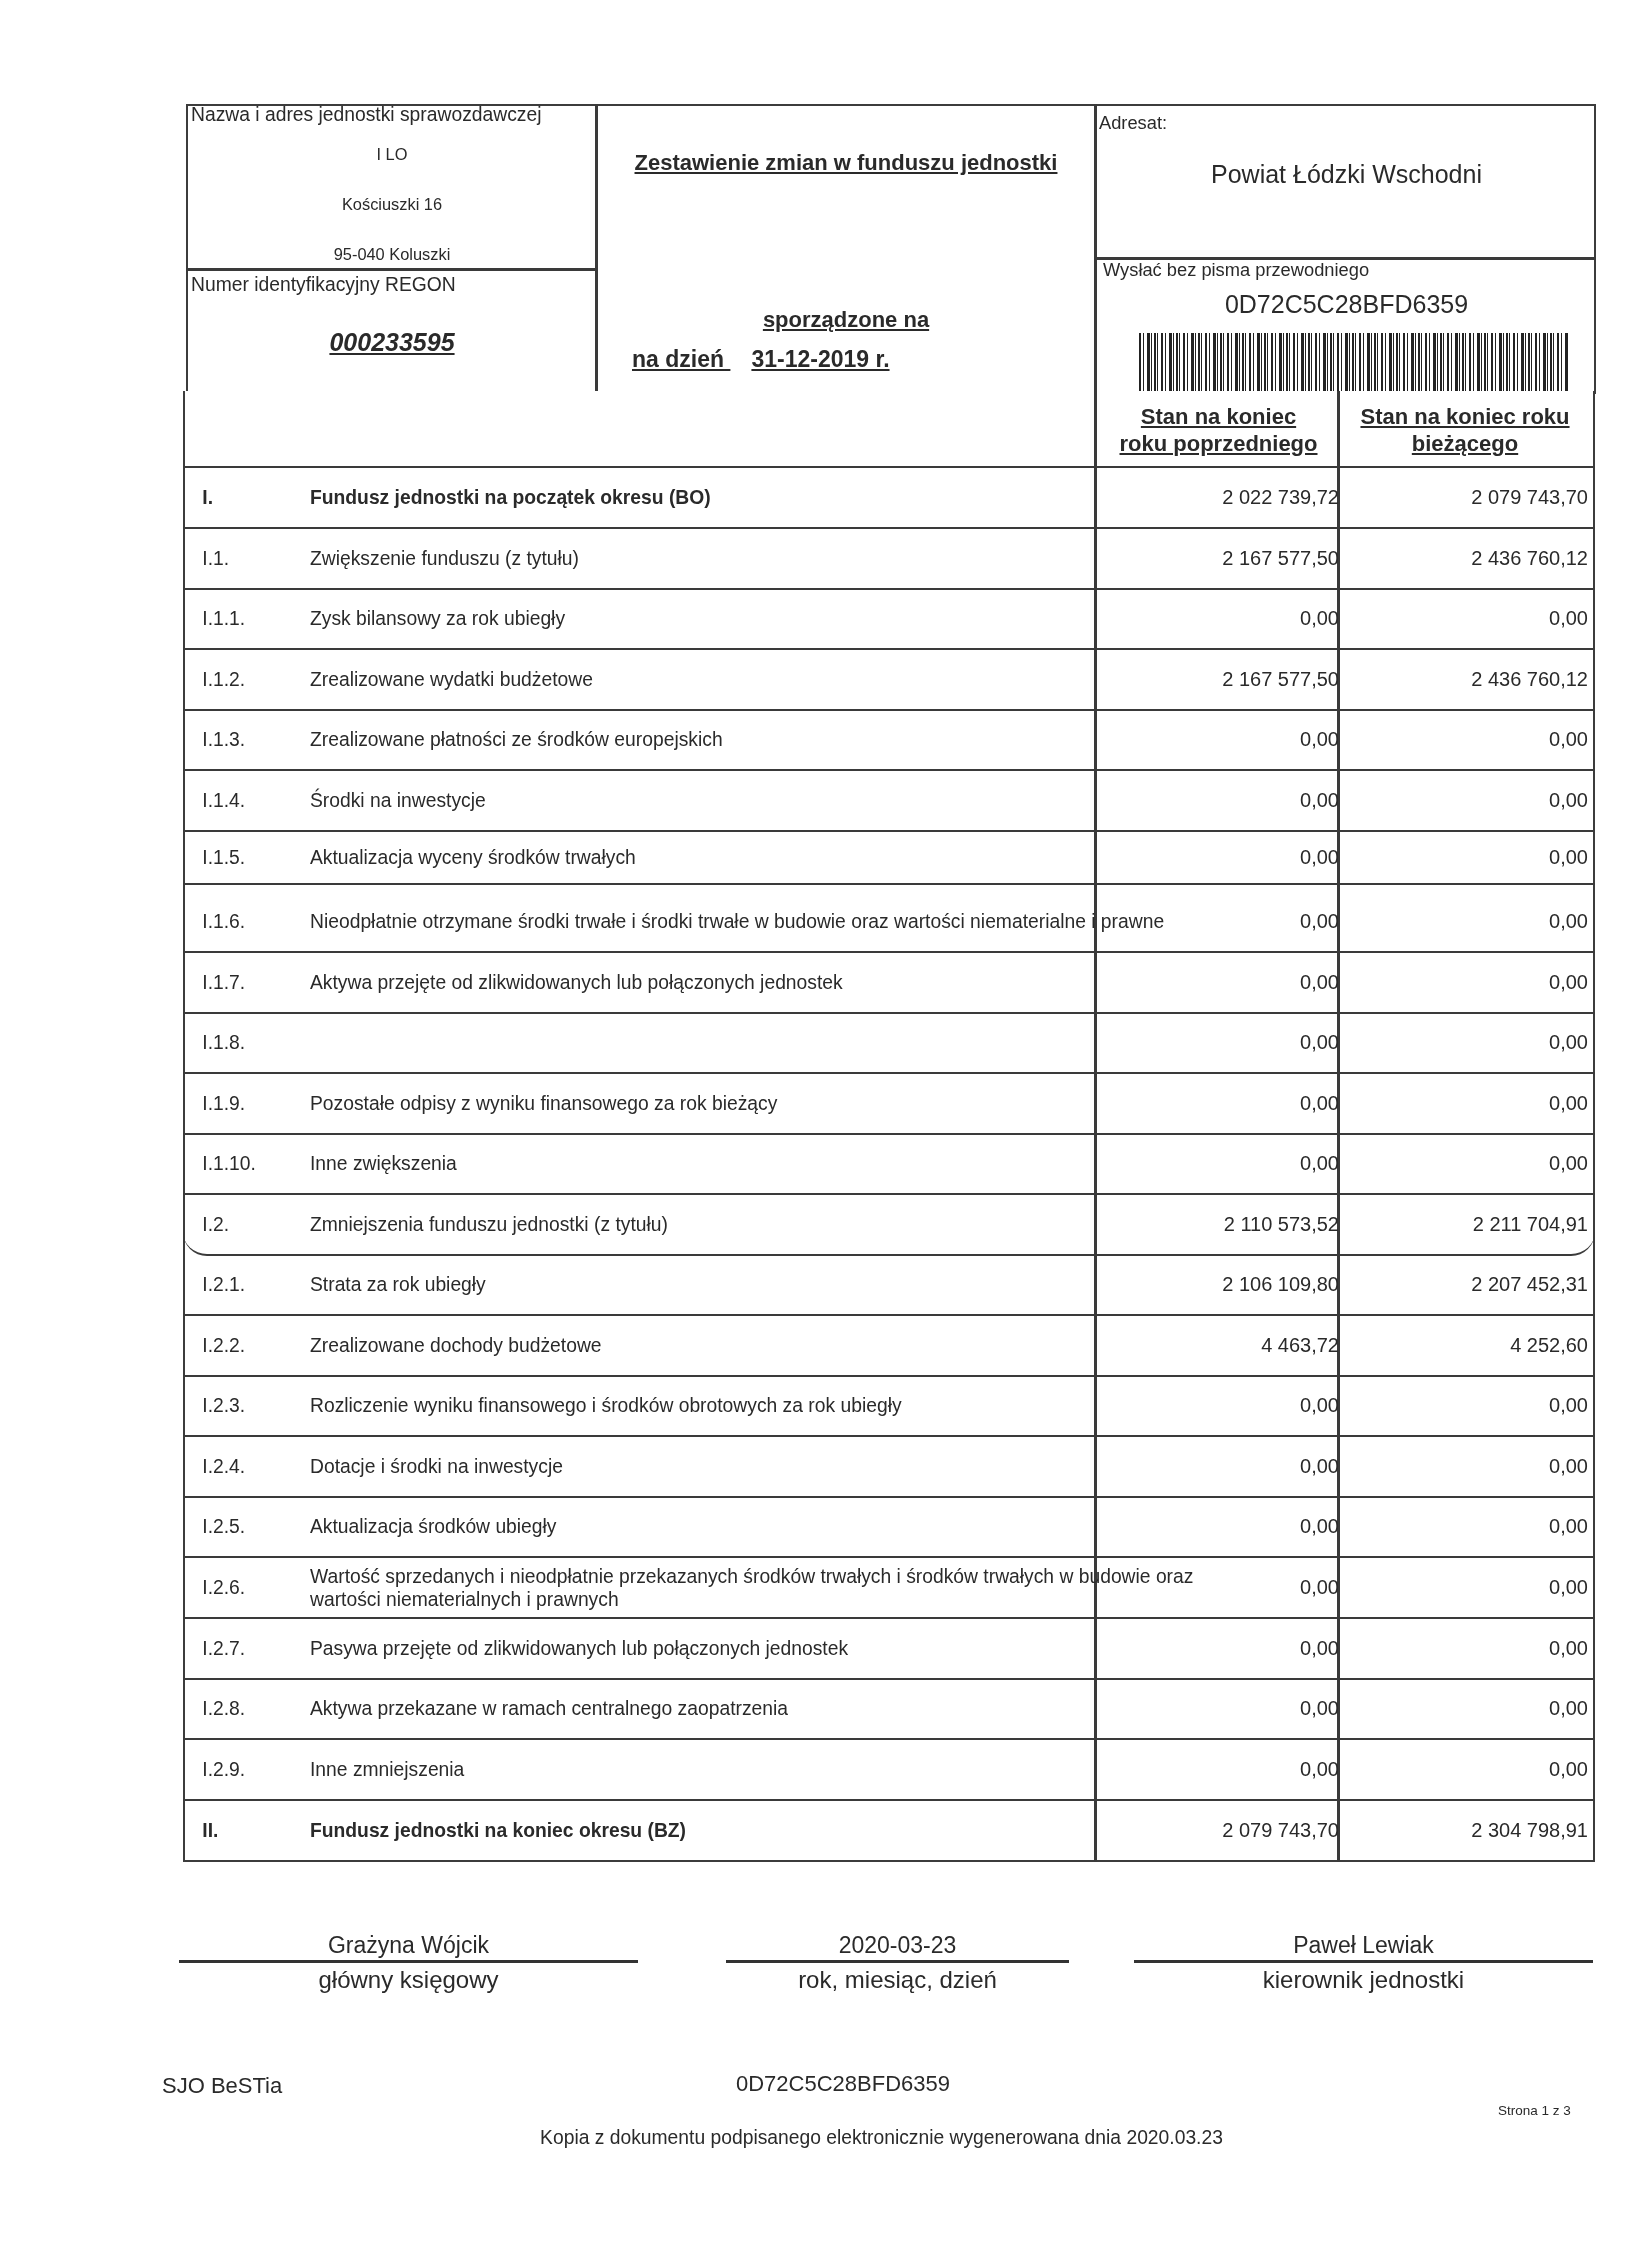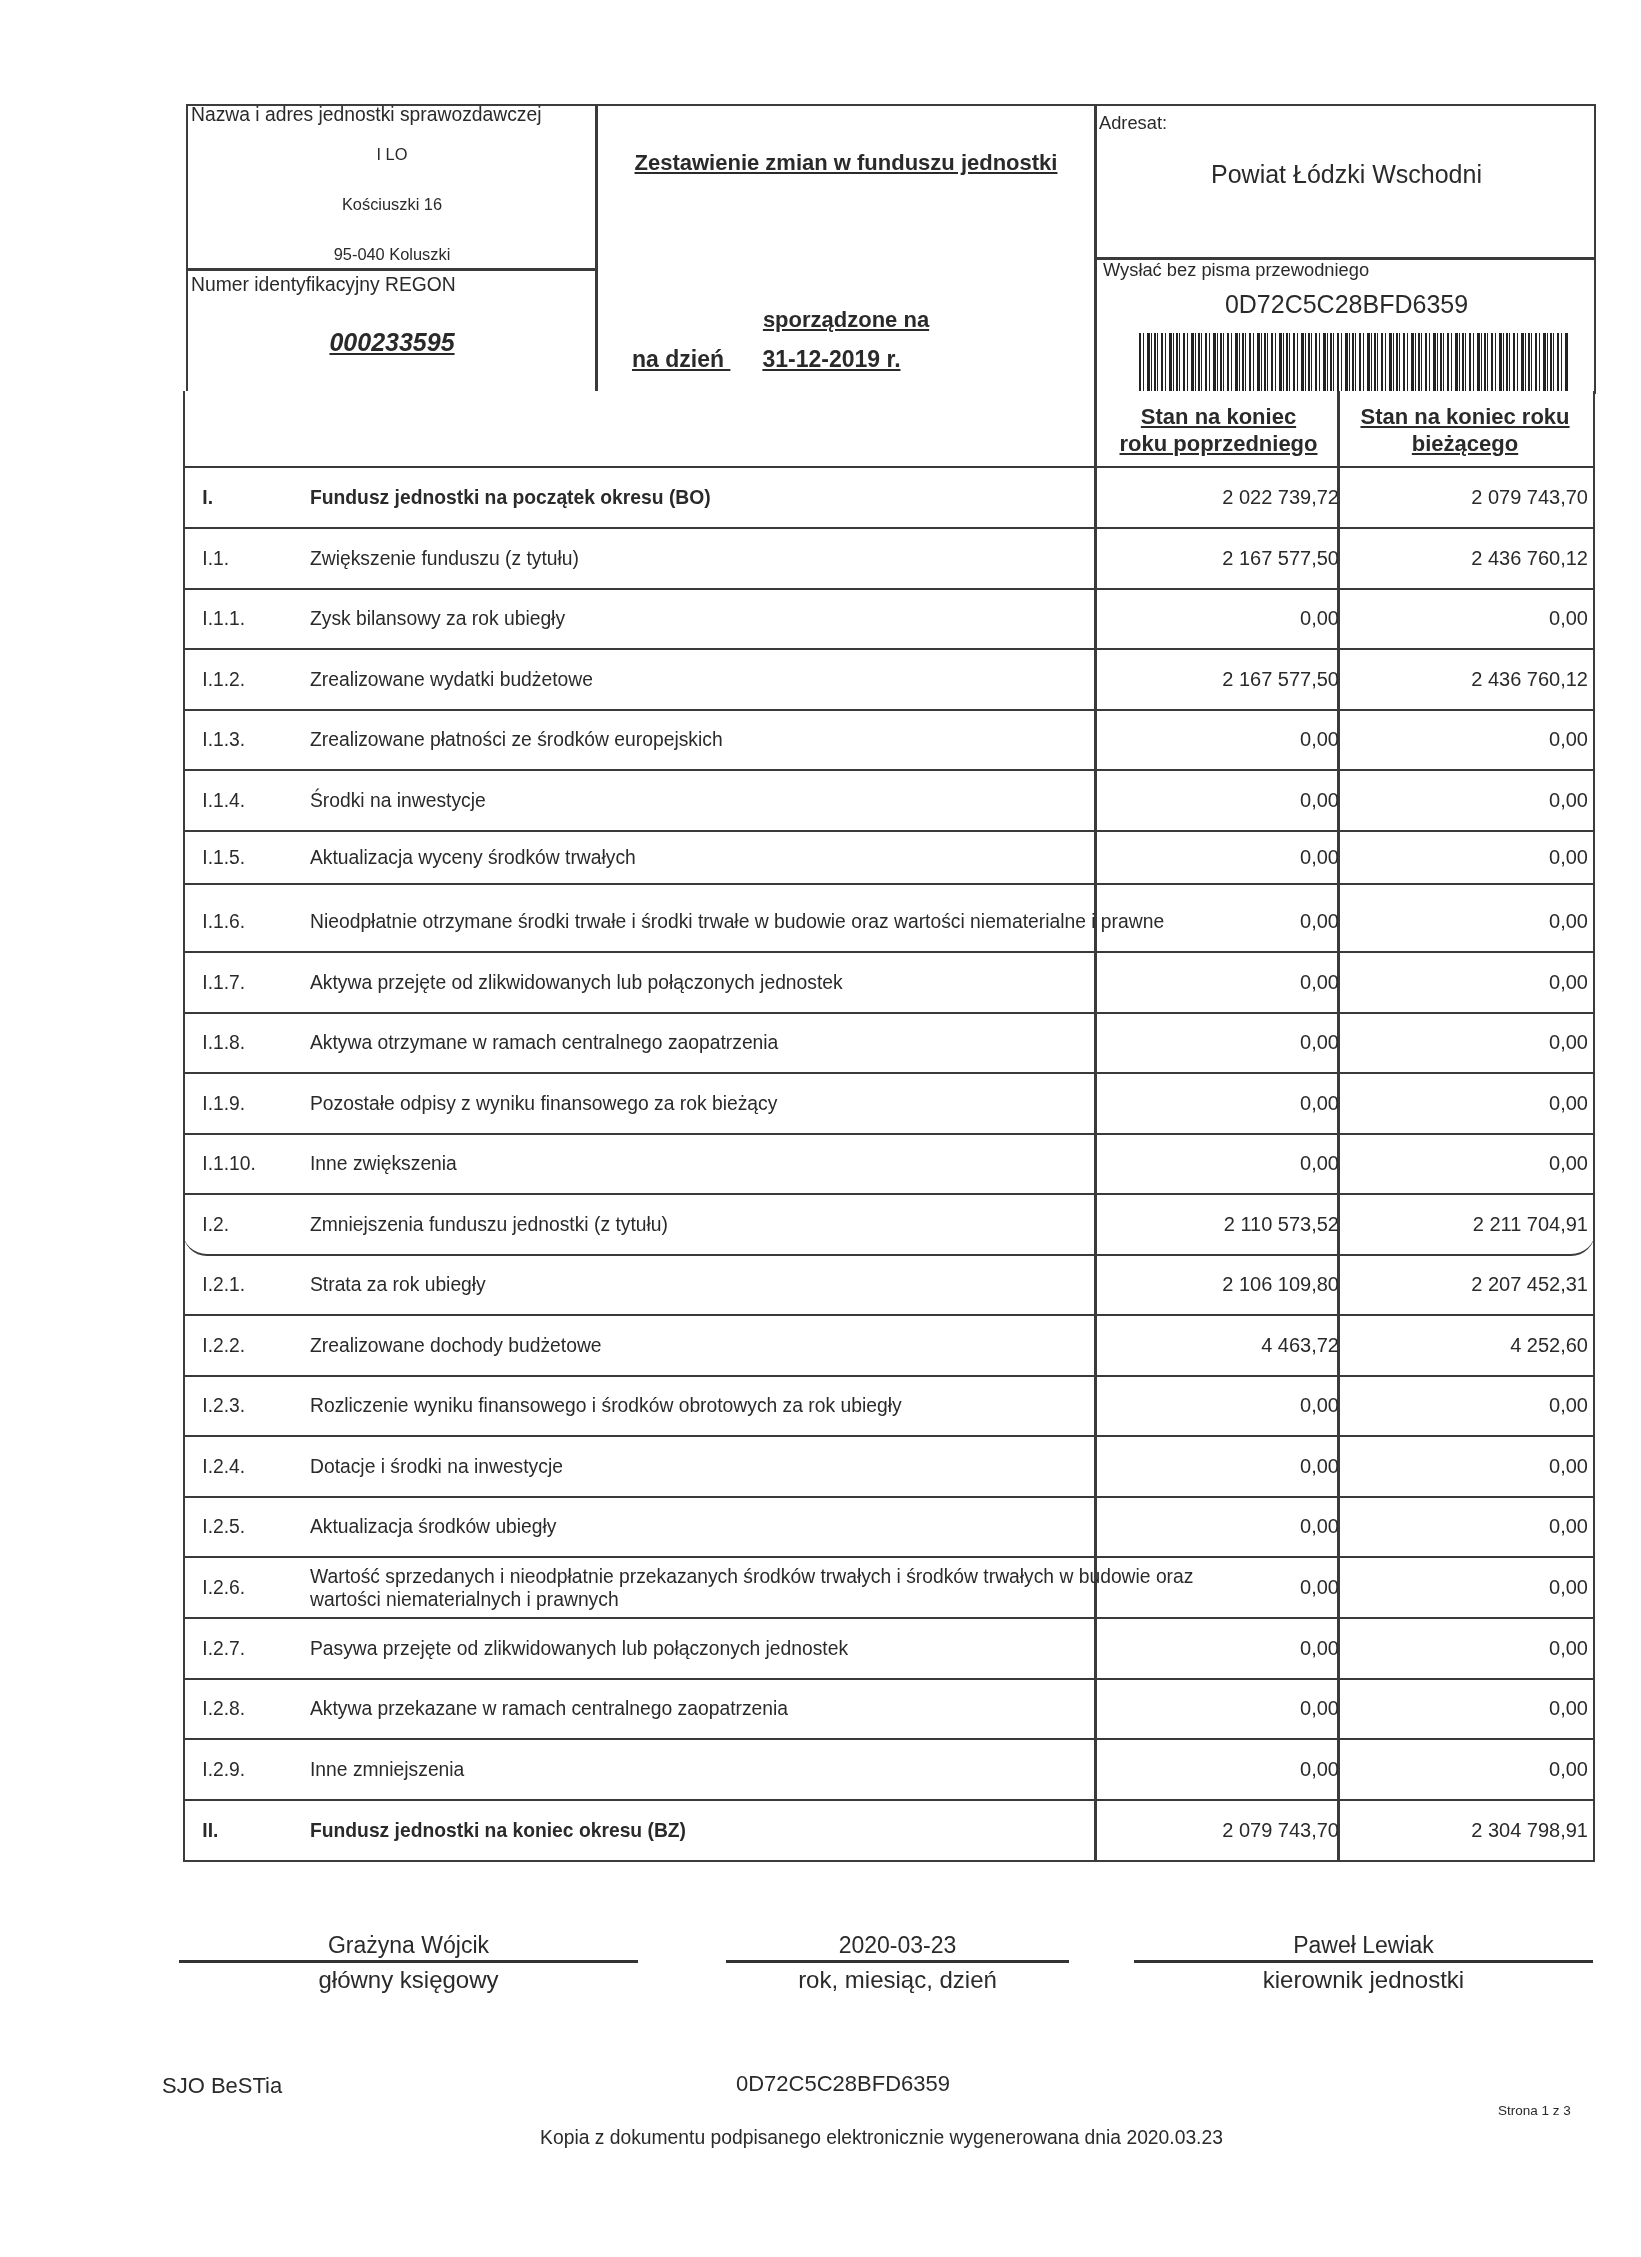--- a/index.html
+++ b/index.html
@@ -45,21 +45,21 @@
 <div class="abs center" style="left:189px; top:145px; width:406px; font-size:16.4px;">I LO</div>
 <div class="abs center" style="left:189px; top:195px; width:406px; font-size:16.4px;">Kościuszki 16</div>
 <div class="abs center" style="left:189px; top:245px; width:406px; font-size:16.4px;">95-040 Koluszki</div>
 <div class="abs lbl" style="left:191px; top:274px;">Numer identyfikacyjny REGON</div>
 <div class="abs center bold" style="left:189px; top:328px; width:406px; font-size:25px; font-style:italic;">000233595</div>
 
 <div class="abs center bold" style="left:598px; top:150px; width:496px; font-size:22px;">Zestawienie zmian w funduszu jednostki</div>
 <div class="abs center bold" style="left:598px; top:307px; width:496px; font-size:22px;">sporządzone na</div>
 <div class="abs bold" style="left:632px; top:346px; font-size:23px;">
   <span>na dzień</span>
-  <span style="margin-left:32px;">31-12-2019 r.</span>
+  <span style="margin-left:21px;">31-12-2019 r.</span>
 </div>
 
 <div class="abs lbl" style="left:1099px; top:112px; font-size:18.3px;">Adresat:</div>
 <div class="abs center" style="left:1097px; top:160px; width:499px; font-size:25px;">Powiat Łódzki Wschodni</div>
 <div class="abs lbl" style="left:1103px; top:259px; font-size:18.3px;">Wysłać bez pisma przewodniego</div>
 <div class="abs center" style="left:1097px; top:290px; width:499px; font-size:25px;">0D72C5C28BFD6359</div>
 <div class="barcode"></div>
 
 <div class="box" style="left:183px; top:391px; width:1412px; height:1471px; border-top:none;"></div>
 
@@ -127,21 +127,20 @@
       <div class="cell-v2">0,00</div>
     </div>
     <div class="trow" style="top: 953px; height: 61px;">
       <div class="cell-code">I.1.7.</div>
       <div class="cell-desc">Aktywa przejęte od zlikwidowanych lub połączonych jednostek</div>
       <div class="cell-v1">0,00</div>
       <div class="cell-v2">0,00</div>
     </div>
     <div class="trow" style="top: 1013px; height: 61px;">
       <div class="cell-code">I.1.8.</div>
-      <div class="cell-desc">Aktywa otrzymane w ramach centralnego zaopatrzenia</div>
       <div class="cell-v1">0,00</div>
       <div class="cell-v2">0,00</div>
     </div>
     <div class="trow" style="top: 1074px; height: 61px;">
       <div class="cell-code">I.1.9.</div>
       <div class="cell-desc">Pozostałe odpisy z wyniku finansowego za rok bieżący</div>
       <div class="cell-v1">0,00</div>
       <div class="cell-v2">0,00</div>
     </div>
     <div class="trow" style="top: 1134px; height: 61px;">

